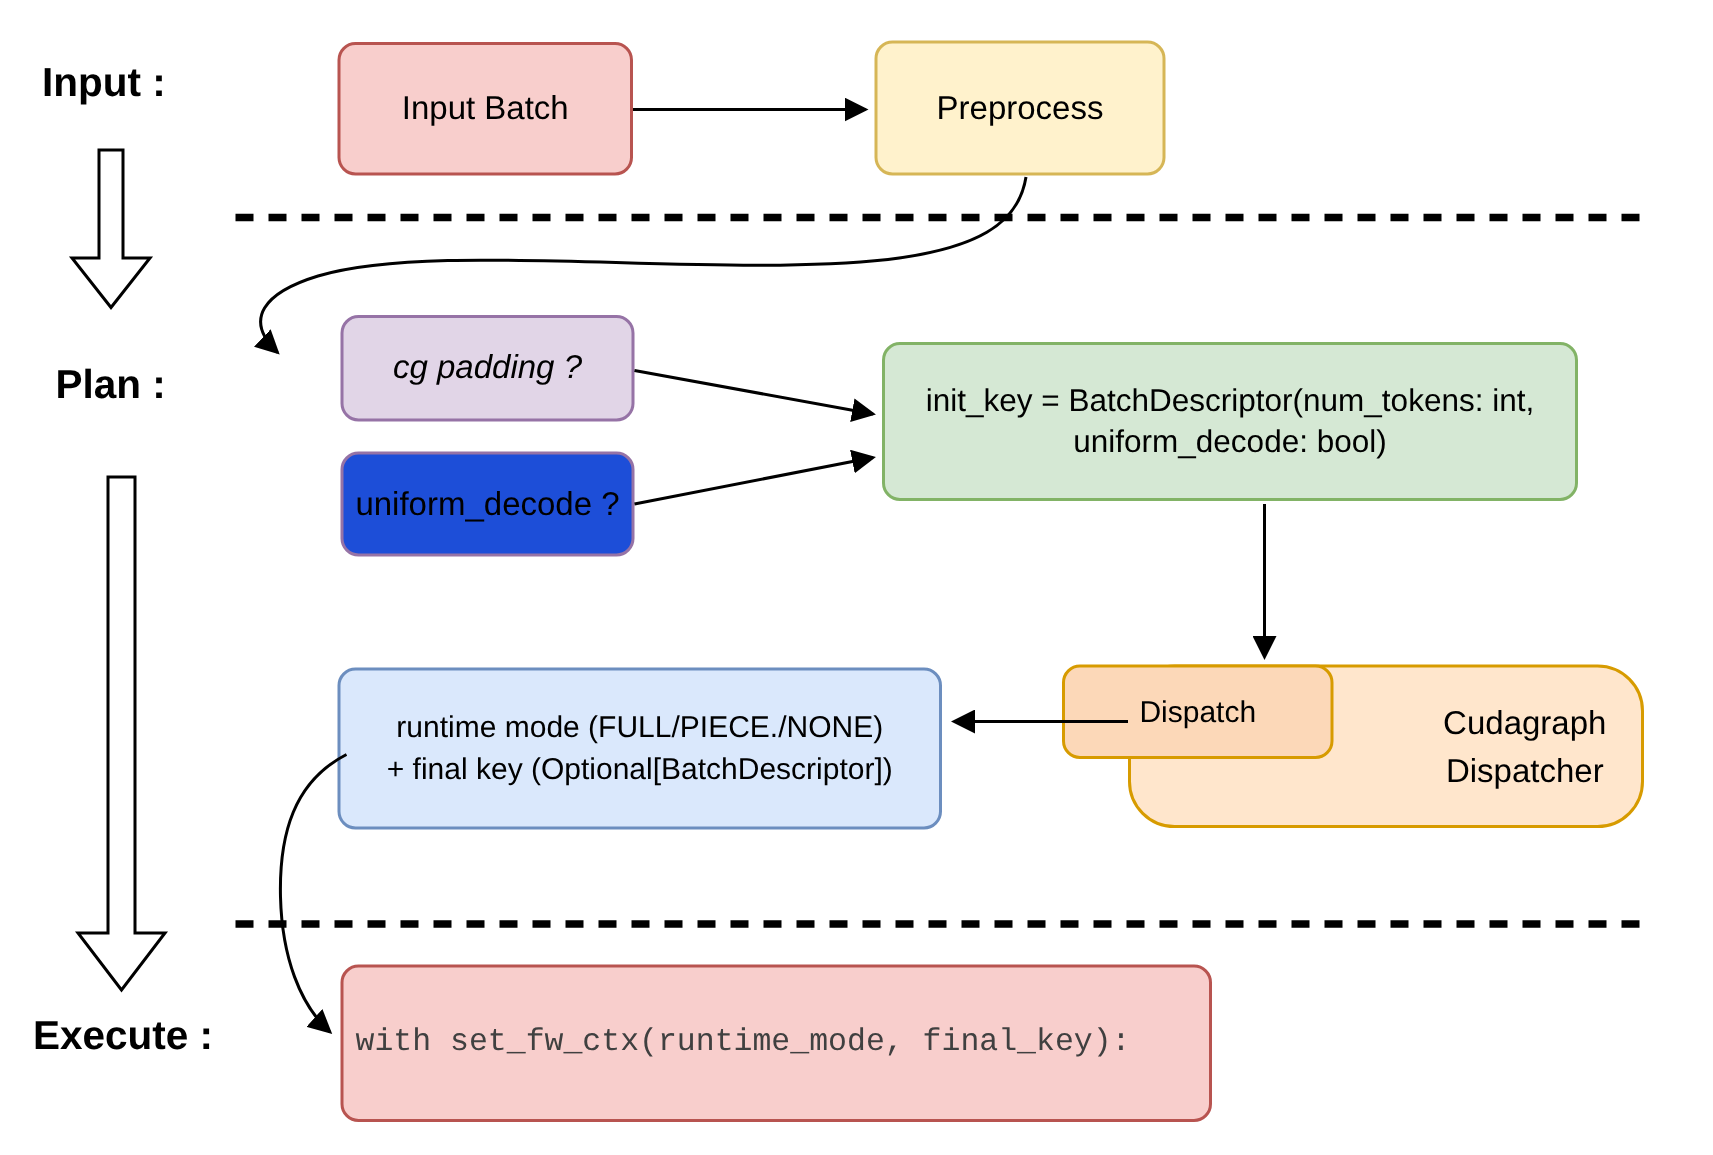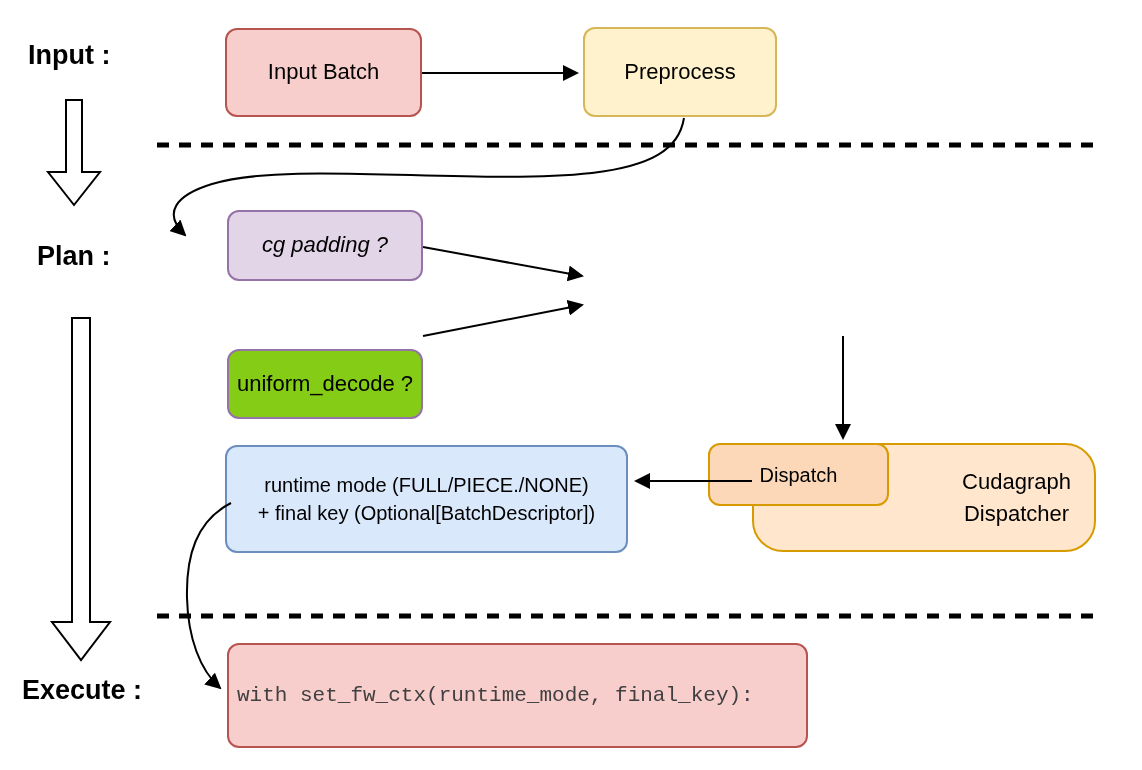--- a/index.html
+++ b/index.html
@@ -74,24 +74,28 @@
   </div>
 
   <div class="node" id="node-preprocess" style="background-color: rgb(255, 242, 204); border-color: rgb(214, 182, 86);">
     <span>Preprocess</span>
   </div>
 
   <div class="node" id="node-cg-padding" style="background-color: rgb(225, 213, 231); border-color: rgb(150, 115, 166); font-style: italic;">
     <span>cg padding ?</span>
   </div>
 
-  <div class="node" id="node-uniform-decode" style="background-color: #84cc16; border-color: rgb(150, 115, 166); margin-top: 48px;">
+  <div class="node" id="node-uniform-decode" style="background-color: #1d4ed8; border-color: rgb(150, 115, 166);">
     <span>uniform_decode ?</span>
   </div>
 
+  <div class="node" id="node-init-key" style="background-color: rgb(213, 232, 212); border-color: rgb(130, 179, 102);">
+    <span>init_key = BatchDescriptor(num_tokens: int,</span>
+    <span>uniform_decode: bool)</span>
+  </div>
 
   <div class="node" id="node-cudagraph" style="background-color: rgb(255, 230, 204); border-color: rgb(215, 155, 0);">
     <div id="cudagraph-label">
       <span>Cudagraph</span>
       <span>Dispatcher</span>
     </div>
   </div>
 
   <div class="node" id="node-dispatch" style="background-color: rgb(252, 216, 184); border-color: rgb(215, 155, 0);">
     <span>Dispatch</span>

